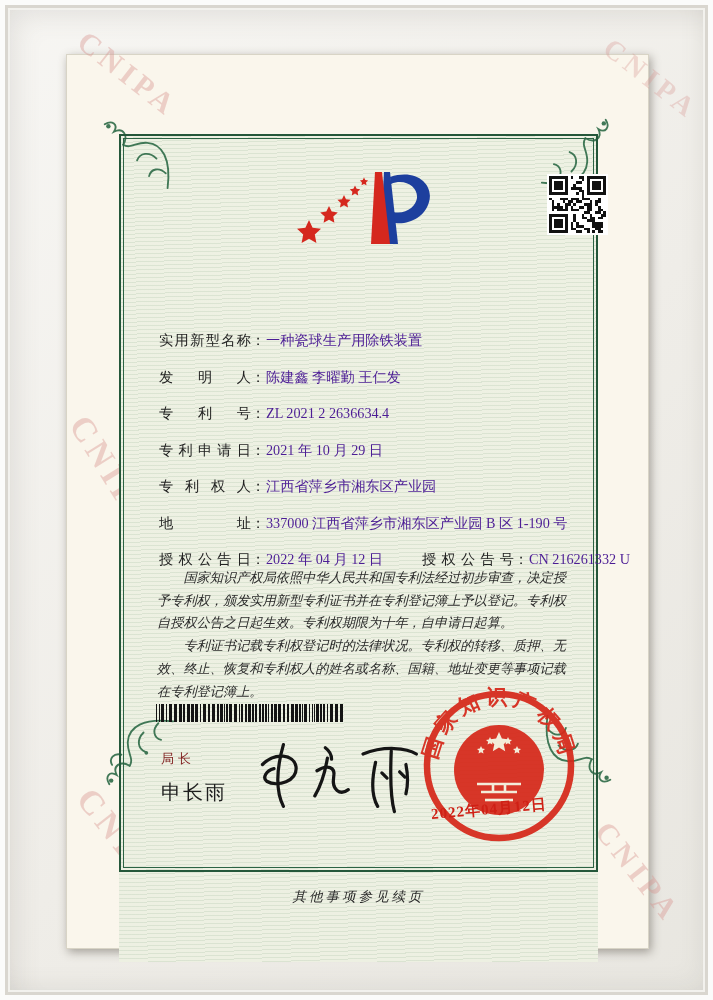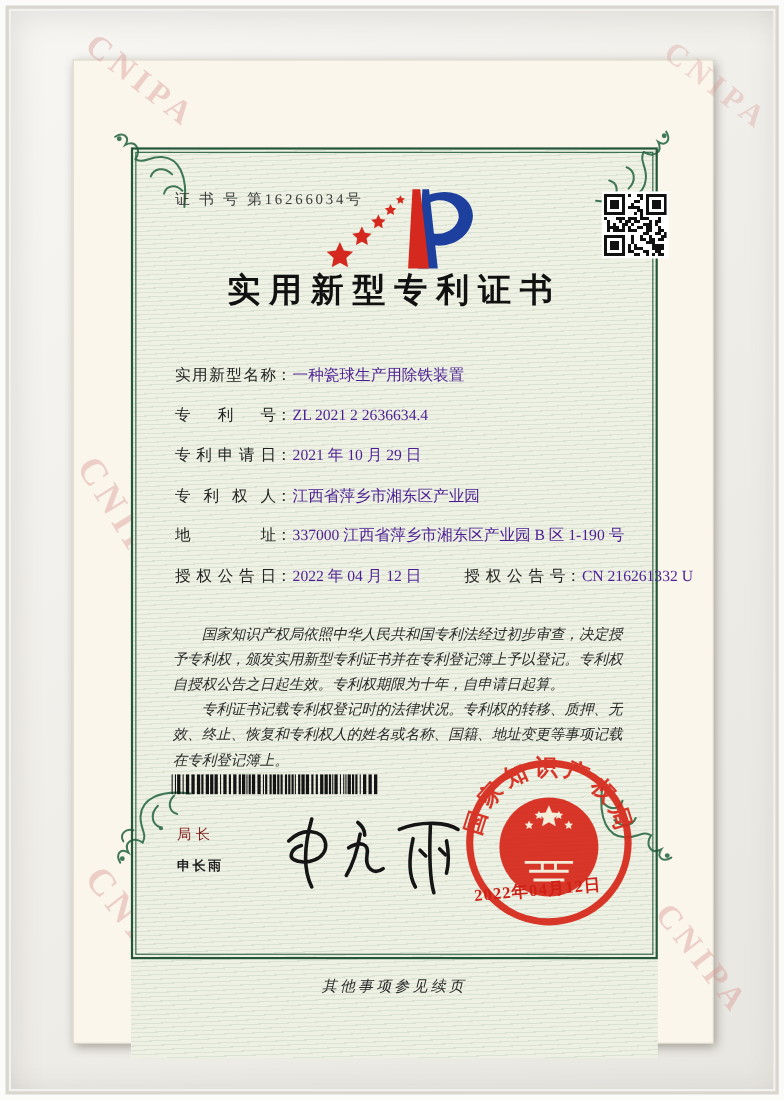--- a/index.html
+++ b/index.html
@@ -62,26 +62,26 @@
          font-size:30px;font-weight:bold;letter-spacing:8px;color:#111;}
   .fields{position:absolute;left:40px;top:197px;width:430px;font-size:14.2px;}
   .field-row{height:21px;margin-bottom:15.5px;white-space:nowrap;}
   .f-label{display:inline-block;width:92px;text-align:justify;text-align-last:justify;
            vertical-align:top;color:#222;}
   .f-colon{display:inline-block;width:15px;}
   .f-value{color:#4c1d95;}
   .grant-second{margin-left:39px;}
   .paras{position:absolute;left:38px;top:433px;width:410px;
          font-size:13.2px;line-height:1.72;font-style:italic;color:#2a2a2a;}
-  .paras p{margin:0;text-indent:2em;font-family:Liberation Mono, monospace;}
+  .paras p{margin:0;text-indent:2em;}
   .barcode{position:absolute;left:37px;top:570px;width:190px;height:18px;display:flex;align-items:stretch;}
   .barcode i{display:block;background:#141414;}
   .barcode em{display:block;}
   .signer-title{position:absolute;left:42px;top:616px;font-size:13px;letter-spacing:4px;color:#7f1d1d;}
-  .signer-name{position:absolute;left:42px;top:645px;font-size:12px;letter-spacing:2px;color:#1e1e1e;font-weight:bold;}
+  .signer-name{position:absolute;left:42px;top:645px;font-size:20px;letter-spacing:2px;color:#1e1e1e;}
   .signature{position:absolute;left:133px;top:604px;width:178px;height:76px;z-index:4;}
   .seal{position:absolute;left:300px;top:552px;width:160px;height:160px;z-index:3;opacity:.93;}
   .seal-date{position:absolute;left:312px;top:666px;z-index:5;
              font-size:15px;font-weight:bold;color:#cf2015;letter-spacing:1px;
              transform:rotate(-5deg);white-space:nowrap;}
   .page-note{position:absolute;left:0;top:708px;width:100%;text-align:center;
              font-size:12px;letter-spacing:2px;color:#4c4c4c;}
   .cont-note{position:absolute;left:52px;top:833px;width:479px;text-align:center;
              font-size:13.5px;font-style:italic;letter-spacing:3px;color:#2a2a2a;}
 </style>
@@ -138,21 +138,20 @@
       <path d="M46,20 C38,28 40,38 48,41"></path>
       <path d="M62,10 C55,17 57,26 65,28"></path>
       <circle cx="11" cy="72" r="2.4" fill="#2e6b47" stroke="none"></circle>
     </g>
   </svg>
 
   <div class="inner-border"></div>
 
   <div class="content">
 
-    <div class="cert-no">证 书 号 第16266034号</div>
 
     <svg class="qr" id="qr" viewBox="0 0 21 21" shape-rendering="crispEdges">
         <rect x="0" y="0" width="1" height="1" fill="#111"></rect>
         <rect x="1" y="0" width="1" height="1" fill="#111"></rect>
         <rect x="2" y="0" width="1" height="1" fill="#111"></rect>
         <rect x="3" y="0" width="1" height="1" fill="#111"></rect>
         <rect x="4" y="0" width="1" height="1" fill="#111"></rect>
         <rect x="5" y="0" width="1" height="1" fill="#111"></rect>
         <rect x="6" y="0" width="1" height="1" fill="#111"></rect>
         <rect x="8" y="0" width="1" height="1" fill="#111"></rect>
@@ -370,25 +369,27 @@
         <polygon points="38,38 40.7,43.6 46.8,44.4 42.3,48.6 43.4,54.7 38,51.7 32.6,54.7 33.7,48.6 29.2,44.4 35.3,43.6"></polygon>
         <polygon points="53,27 55,31.2 59.6,31.8 56.2,35 57,39.6 53,37.3 49,39.6 49.8,35 46.4,31.8 51,31.2"></polygon>
         <polygon points="64,17.5 65.6,20.8 69.2,21.3 66.6,23.8 67.2,27.4 64,25.6 60.8,27.4 61.4,23.8 58.8,21.3 62.4,20.8"></polygon>
         <polygon points="73,9.5 74.3,12.1 77.1,12.5 75,14.5 75.5,17.3 73,15.9 70.5,17.3 71,14.5 68.9,12.5 71.7,12.1"></polygon>
       </g>
       <polygon points="93,4 99,4 107,76 89,76" fill="#1d3f9e"></polygon>
       <polygon points="84,4 91,4 99,76 80,76" fill="#d5281e"></polygon>
       <path fill="#1d3f9e" d="M99,9 C127,0 143,18 138,34 C134,49 118,57 104,55 L102,44 C115,47 125,38 126,30 C127,19 114,10 100,16 Z"></path>
     </svg>
 
-    <div class="title">实用新型专利证书</div>
 
     <div class="fields">
       <div class="field-row">
         <span class="f-label">实用新型名称</span><span class="f-colon">：</span><span class="f-value">一种瓷球生产用除铁装置</span>
+      </div>
+      <div class="field-row">
+        <span class="f-label">发明人</span><span class="f-colon">：</span><span class="f-value">陈建鑫  李曜勤  王仁发</span>
       </div>
       <div class="field-row">
         <span class="f-label">专利号</span><span class="f-colon">：</span><span class="f-value">ZL 2021 2 2636634.4</span>
       </div>
       <div class="field-row">
         <span class="f-label">专利申请日</span><span class="f-colon">：</span><span class="f-value">2021 年 10 月 29 日</span>
       </div>
       <div class="field-row">
         <span class="f-label">专利权人</span><span class="f-colon">：</span><span class="f-value">江西省萍乡市湘东区产业园</span>
       </div>

